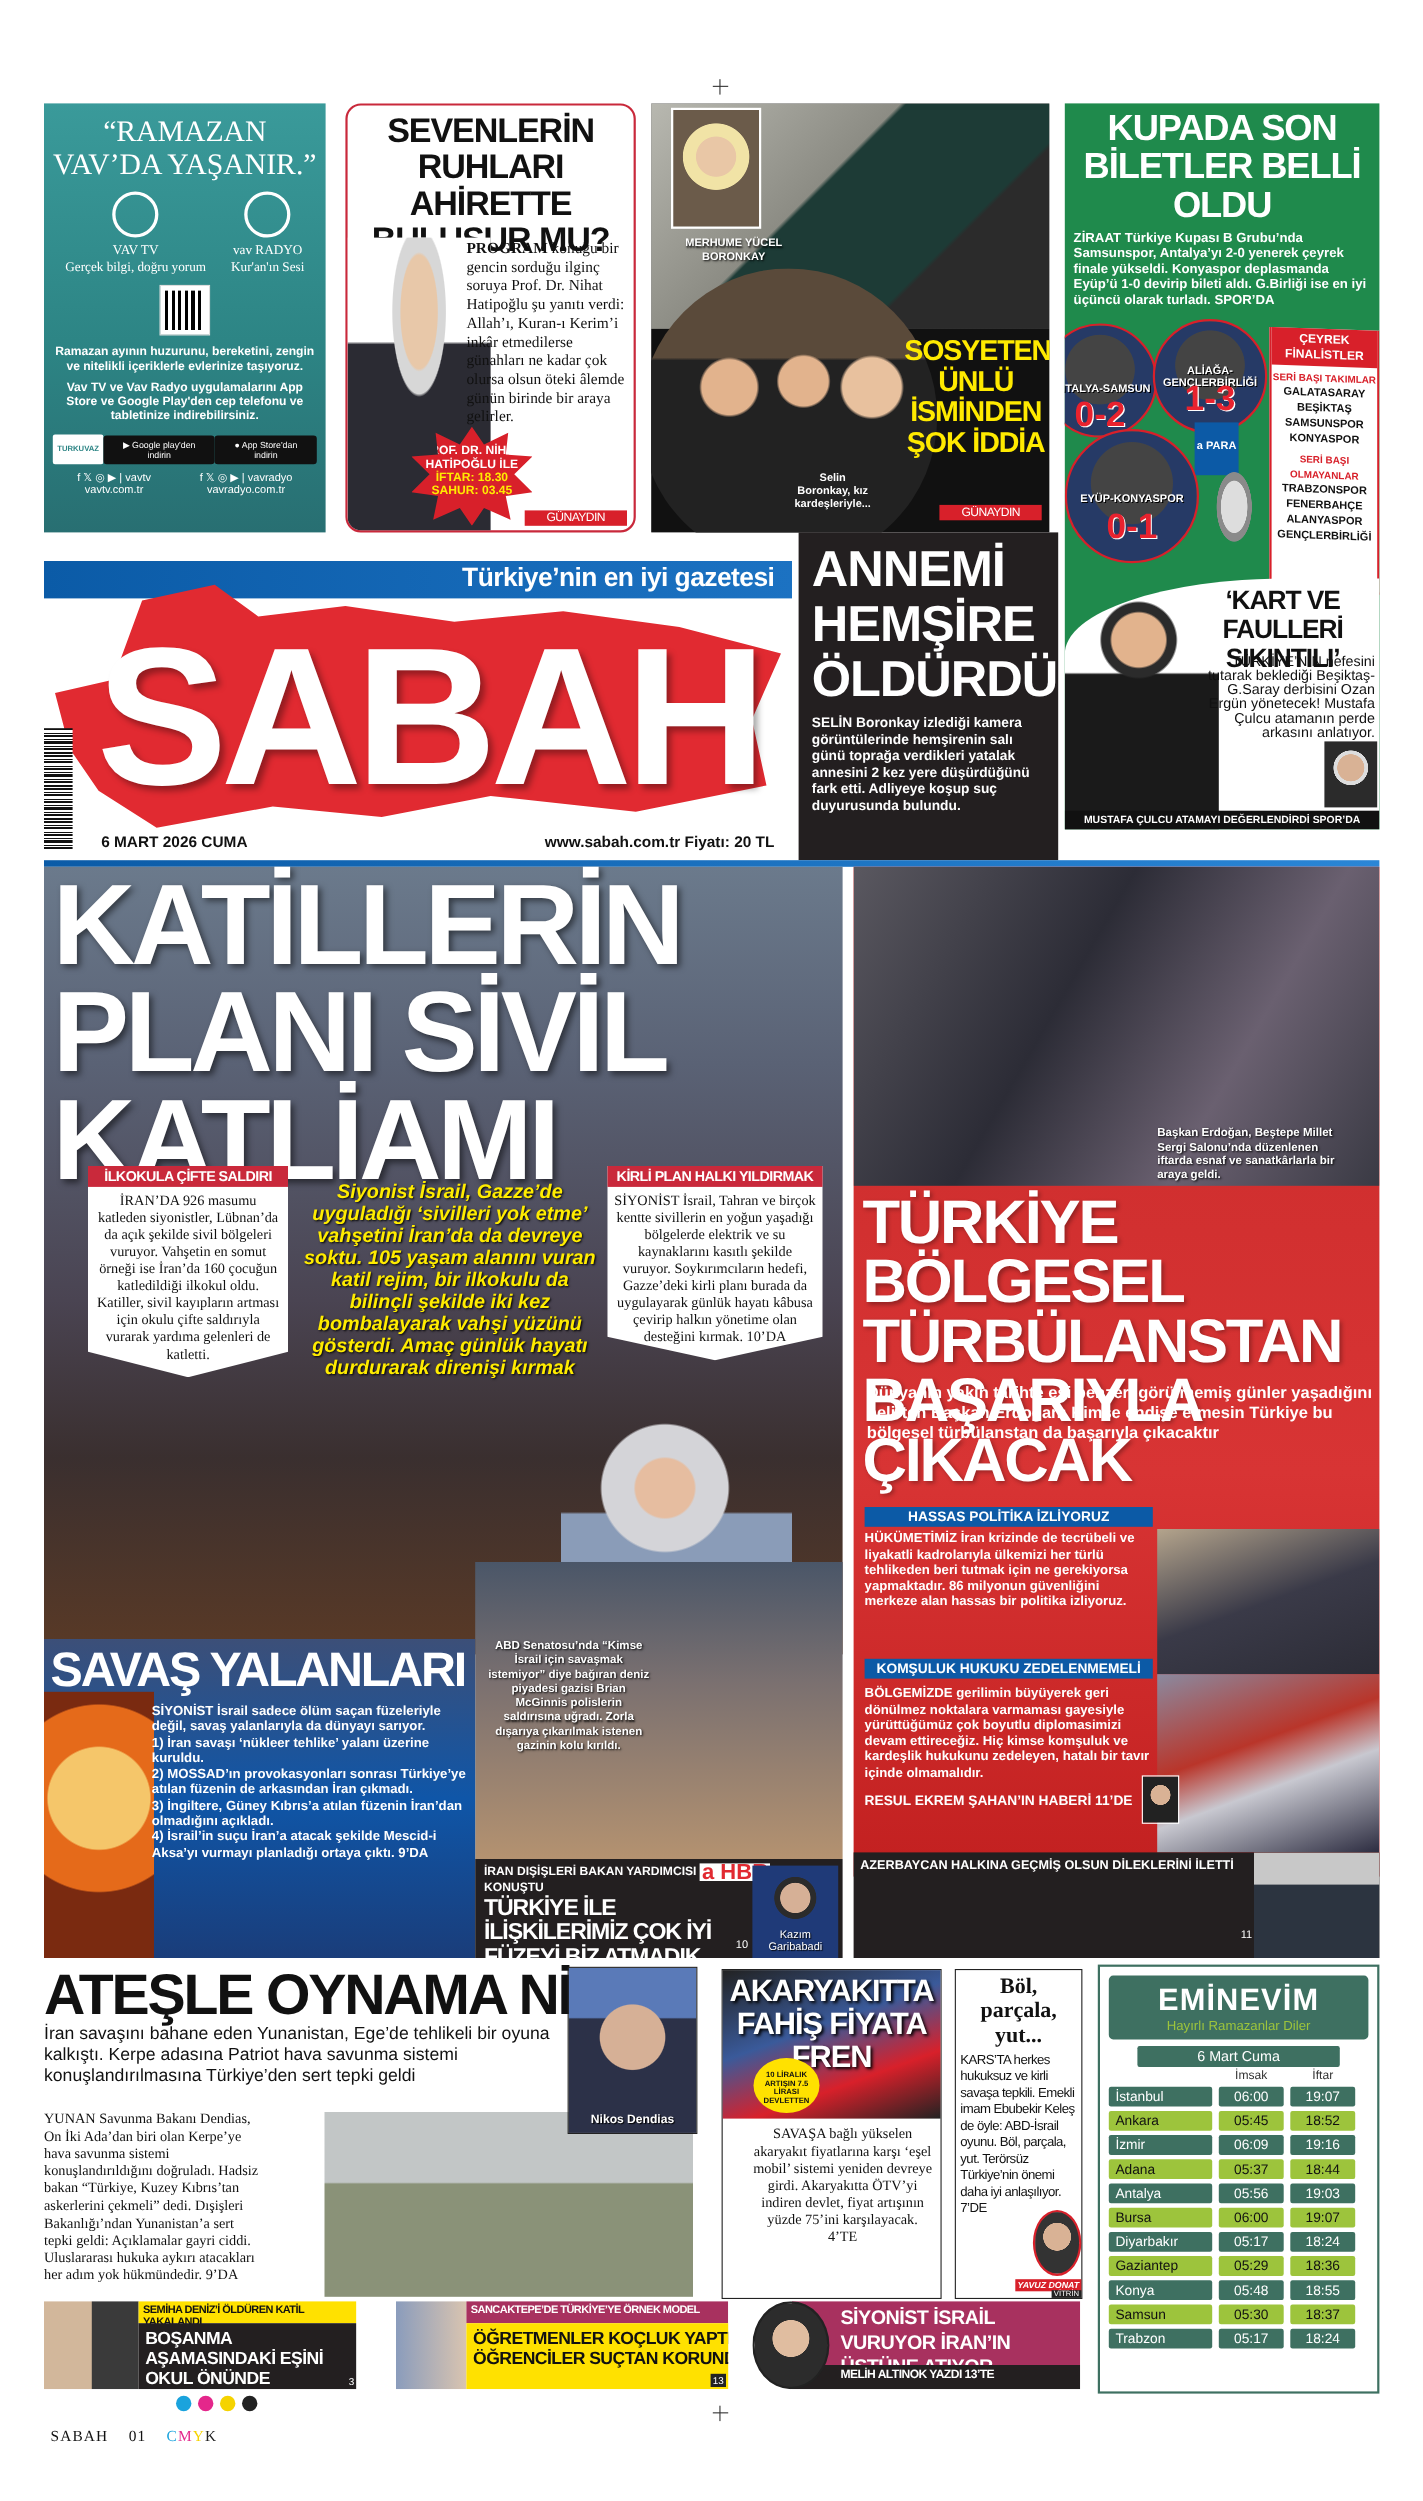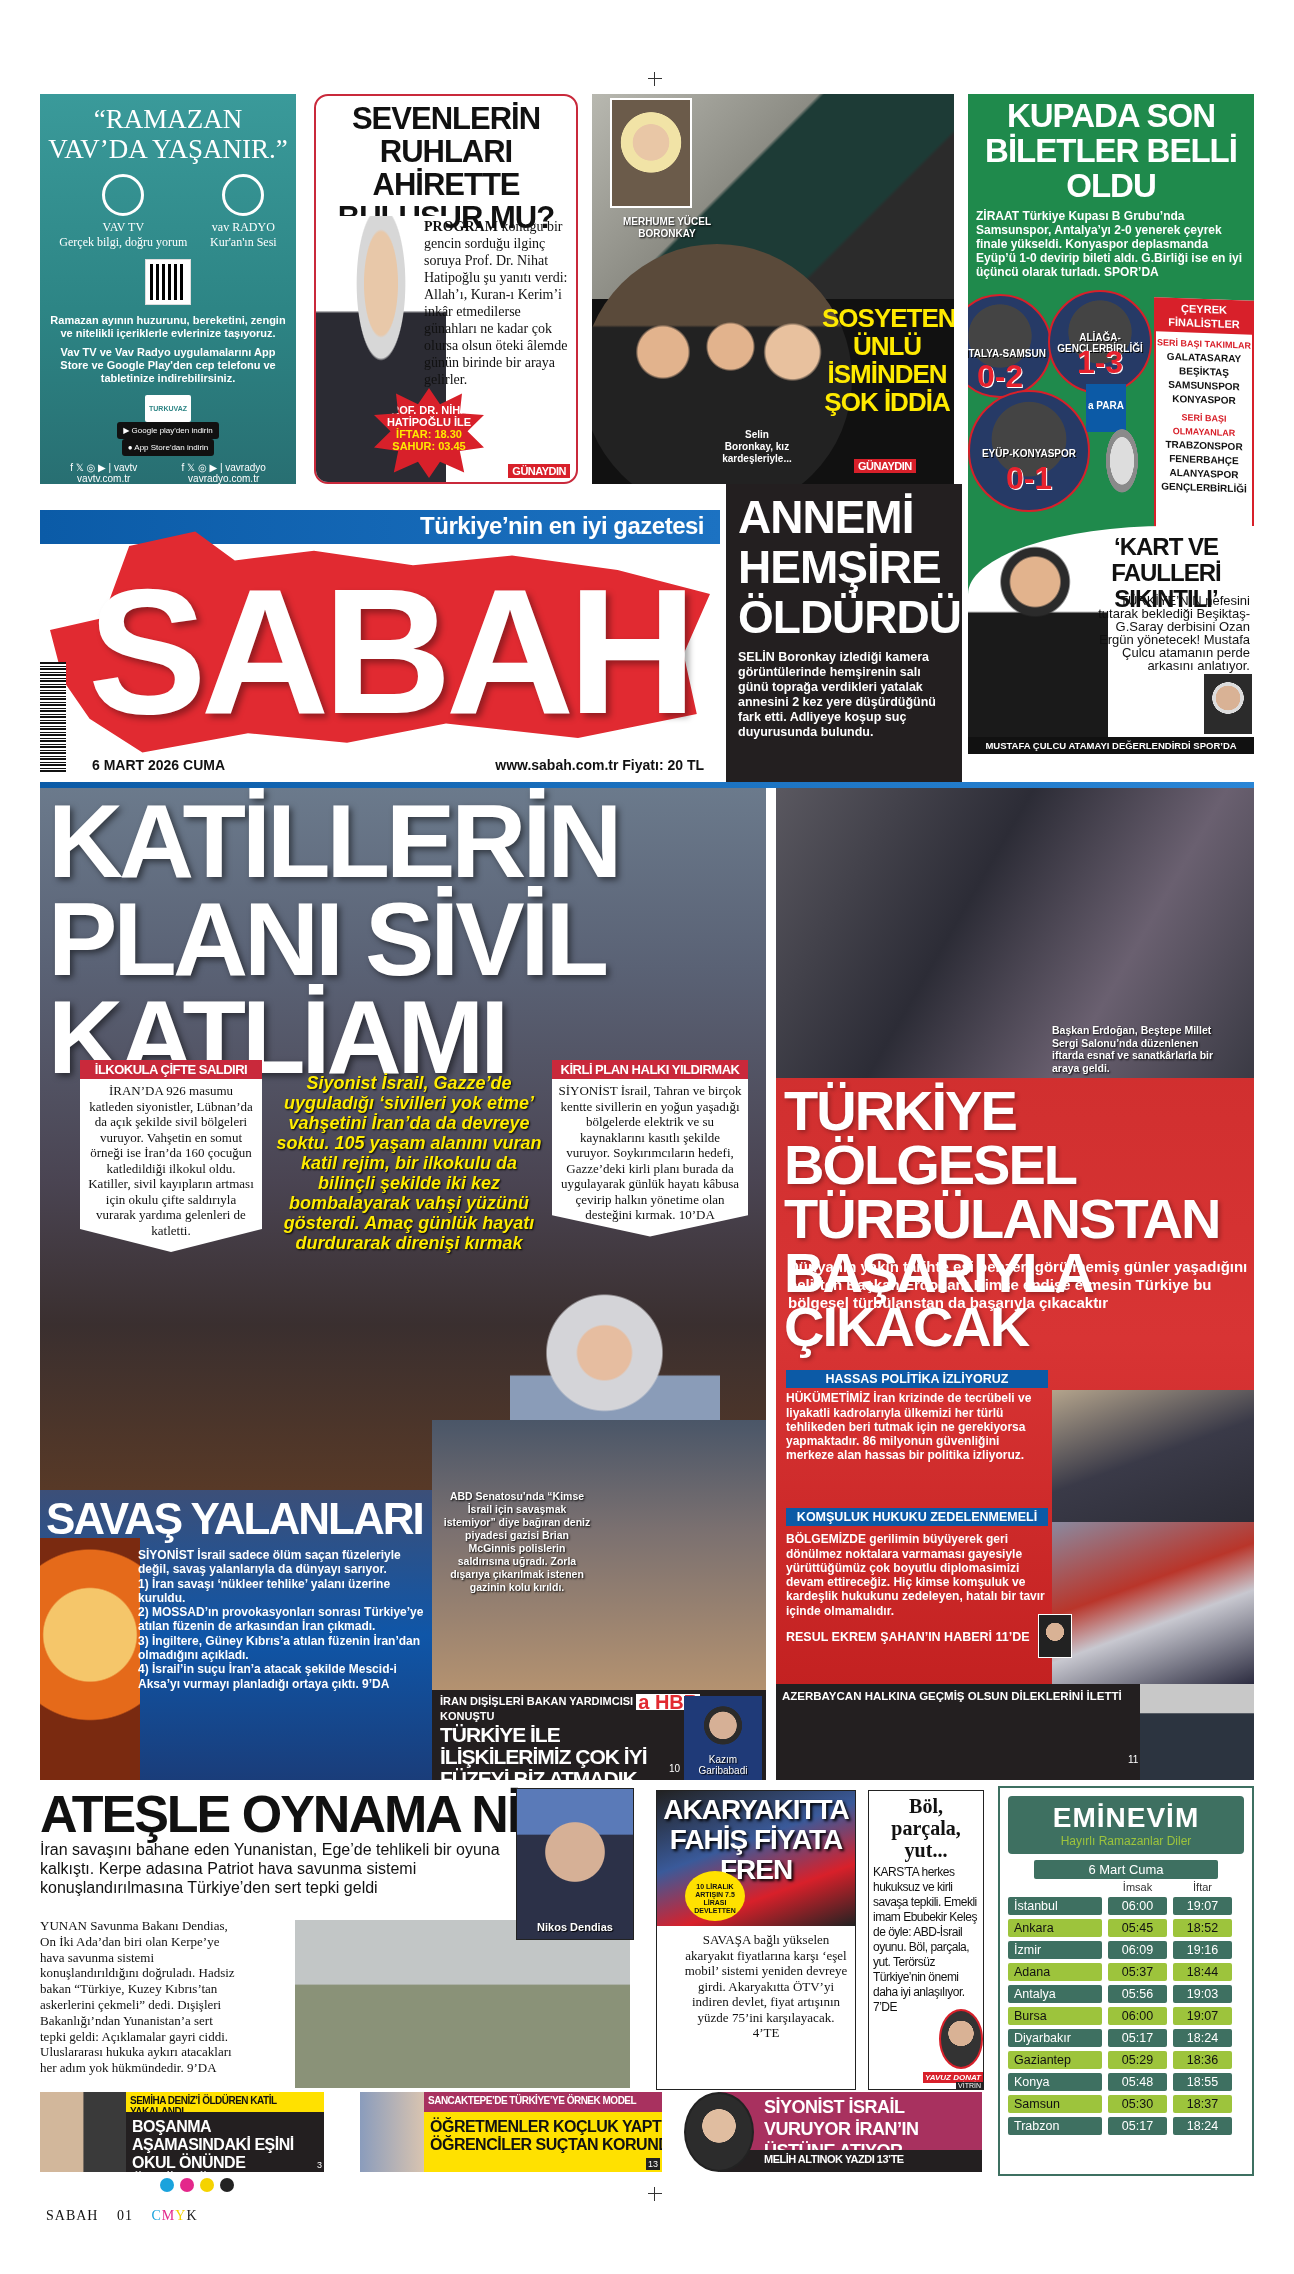--- a/index.html
+++ b/index.html
@@ -9,33 +9,33 @@
   .crop-mark::before { content: ""; position: absolute; left: 6px; top: 0; width: 1px; height: 14px; background: #333; }
   .crop-mark::after { content: ""; position: absolute; top: 6px; left: 0; height: 1px; width: 14px; background: #333; }
 
   
   #vav-ad { left: 40px; top: 94px; width: 256px; height: 390px; background: linear-gradient(180deg,#3a9a9a 0%,#2d8585 55%,#286f72 100%); color: #fff; text-align: center; padding: 10px 8px; }
   #vav-ad .slogan { font-family: "Liberation Serif", serif; font-size: 27px; line-height: 30px; }
   #vav-ad .logos { display: flex; justify-content: space-around; margin-top: 10px; font-family: "Liberation Serif", serif; font-size: 12px; }
   #vav-ad .logo-circle { width: 42px; height: 42px; border: 3px solid #fff; border-radius: 50%; margin: 0 auto 4px; }
   #vav-ad .qr { width: 44px; height: 44px; margin: 10px auto; background: repeating-linear-gradient(90deg,#000 0 3px,#fff 3px 6px), #fff; border: 4px solid #fff; outline: 1px solid #ddd; }
   #vav-ad .txt { font-size: 11px; font-weight: bold; line-height: 13px; margin-top: 6px; }
-  #vav-ad .stores { display: flex; justify-content: space-around; margin-top: 10px; align-items: center; flex-direction: column; }
+  #vav-ad .stores { display: flex; justify-content: space-around; margin-top: 10px; align-items: center; }
   #vav-ad .store-btn { background: #111; border-radius: 3px; font-size: 8px; padding: 4px 6px; color: #fff; }
   #vav-ad .turk { background: #fff; color: #2d8585; font-size: 7px; font-weight: bold; padding: 10px 4px; border-radius: 2px; }
   #vav-ad .social { display: flex; justify-content: space-around; font-size: 10px; margin-top: 6px; }
 
   
   #hatip { left: 314px; top: 94px; width: 264px; height: 390px; border: 2px solid #c9293b; border-radius: 14px; background: #fff; overflow: hidden; }
   #hatip h2 { font-size: 31px; line-height: 33px; text-align: center; font-weight: 900; color: #111; margin-top: 6px; letter-spacing: -1px; }
   #hatip .photo { position: absolute; left: 0; top: 120px; width: 130px; height: 270px; background: radial-gradient(ellipse at 50% 25%, #e8c8a9 0 18%, #d7d7d7 19% 26%, transparent 27%), linear-gradient(180deg,#fff 0 35%,#2b2b33 36%); }
   #hatip .body { position: absolute; left: 108px; top: 122px; width: 150px; font-family: "Liberation Serif", serif; font-size: 14px; line-height: 17px; text-align: left; }
   #hatip .burst { position: absolute; left: 58px; top: 292px; width: 110px; height: 90px; background: #d8202a; clip-path: polygon(50% 0,60% 18%,80% 6%,78% 28%,100% 30%,85% 48%,100% 66%,78% 70%,82% 94%,60% 82%,50% 100%,40% 82%,18% 94%,22% 70%,0 66%,15% 48%,0 30%,22% 28%,20% 6%,40% 18%); color: #fff; font-size: 11px; font-weight: bold; text-align: center; padding-top: 16px; line-height: 12px; }
   #hatip .burst .y { color: #ffea00; }
-  .gunaydin { background: #d8202a; color: #fff; font-weight: bold; font-size: 11px; padding: 1px 4px; letter-spacing: -0.5px; }
+  .gunaydin { background: #d8202a; color: #fff; font-weight: normal; font-size: 11px; padding: 1px 20px; letter-spacing: -0.5px; }
 
   
   #boronkay { left: 592px; top: 94px; width: 362px; height: 390px; background: #7b7b7b; overflow: hidden; }
   #boronkay .top-photo { position: absolute; left: 0; top: 0; width: 362px; height: 205px; background: linear-gradient(135deg,#b8b8b0 0%,#8c8c84 40%,#1d3b36 41%,#1d3b36 70%,#2b2b2b 71%); }
   #boronkay .portrait { position: absolute; left: 18px; top: 4px; width: 82px; height: 110px; background: radial-gradient(circle at 50% 40%, #e9c7a6 0 24%, #f1e3a6 25% 40%, #6b5b4a 41%); border: 2px solid #fff; }
   #boronkay .cap1 { position: absolute; left: 20px; top: 122px; color: #fff; font-size: 10px; font-weight: bold; text-align: center; width: 110px; line-height: 12px; text-shadow: 1px 1px 2px #000; }
   #boronkay .bottom { position: absolute; left: 0; top: 205px; width: 362px; height: 185px; background: #111; }
   #boronkay .circle-photo { position: absolute; left: -10px; top: 150px; width: 270px; height: 270px; border-radius: 50%; background: radial-gradient(circle at 30% 40%, #e2b38d 0 10%, transparent 11%), radial-gradient(circle at 55% 38%, #e2b38d 0 10%, transparent 11%), radial-gradient(circle at 78% 40%, #e8c19e 0 10%, transparent 11%), linear-gradient(180deg,#5a4a3a 0 30%,#222 31%); }
   #boronkay .cap2 { position: absolute; left: 130px; top: 335px; color: #fff; font-size: 10px; font-weight: bold; text-align: center; width: 70px; line-height: 12px; }
   #boronkay .headline { position: absolute; left: 230px; top: 210px; width: 130px; color: #ffea00; font-size: 26px; line-height: 28px; text-align: center; font-weight: 900; letter-spacing: -1px; }

